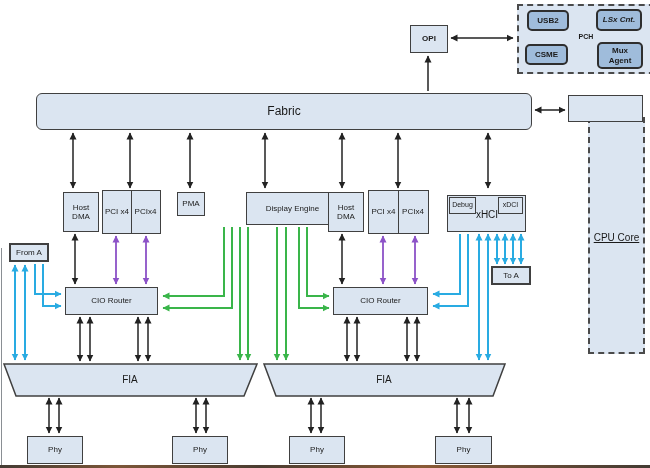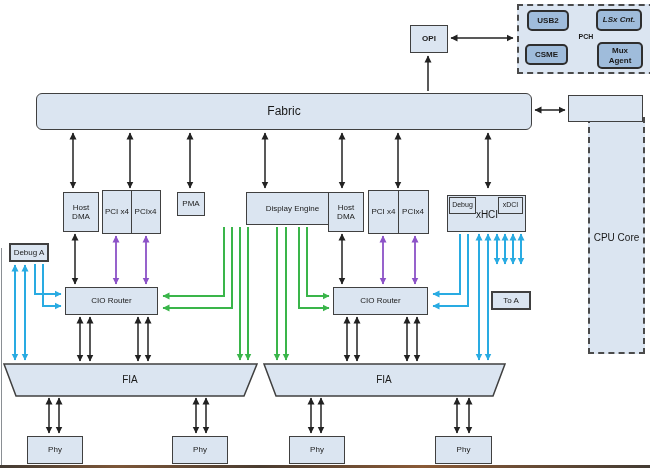--- a/index.html
+++ b/index.html
@@ -135,21 +135,21 @@
       <polyline class="ln b" points="479,234 479,360" marker-start="url(#arr-b)" marker-end="url(#arr-b)"></polyline>
       <polyline class="ln b" points="488,234 488,360" marker-start="url(#arr-b)" marker-end="url(#arr-b)"></polyline>
       <polyline class="ln b" points="497,234 497,264" marker-start="url(#arr-b)" marker-end="url(#arr-b)"></polyline>
       <polyline class="ln b" points="505,234 505,264" marker-start="url(#arr-b)" marker-end="url(#arr-b)"></polyline>
       <polyline class="ln b" points="513,234 513,264" marker-start="url(#arr-b)" marker-end="url(#arr-b)"></polyline>
       <polyline class="ln b" points="521,234 521,264" marker-start="url(#arr-b)" marker-end="url(#arr-b)"></polyline>
     </g>
   </svg>
 
   <div class="blk dashed" style="left:588px;top:117px;width:57px;height:237px;align-items:flex-start;">
-    <span class="lbl" style="left:0;top:113px;width:100%;">CPU Core</span>
+    <span class="lbl" style="left:0;top:113px;width:100%;text-decoration:underline;">CPU Core</span>
   </div>
 
   <div class="blk dashed" style="left:517px;top:4px;width:148px;height:70px;">
     <span class="lbl small" style="left:55px;top:27px;width:24px;font-weight:700;">PCH</span>
     <div class="blk chip" style="left:8px;top:4px;width:42px;height:21px;">USB2</div>
     <div class="blk chip" style="left:77px;top:3px;width:46px;height:22px;font-style:italic;">LSx Cnt.</div>
     <div class="blk chip" style="left:6px;top:38px;width:43px;height:21px;text-align:center;">CSME</div>
     <div class="blk chip" style="left:78px;top:36px;width:46px;height:27px;padding:0 16px;">Mux Agent</div>
   </div>
 
@@ -168,22 +168,22 @@
   <div class="blk" style="left:328px;top:192px;width:36px;height:40px;">Host DMA</div>
   <div class="blk" style="left:368px;top:190px;width:31px;height:44px;">PCI x4</div>
   <div class="blk" style="left:397.5px;top:190px;width:31px;height:44px;">PCIx4</div>
 
   <div class="blk" style="left:447px;top:195px;width:79px;height:37px;">
     <div class="blk" style="left:1px;top:1px;width:27px;height:17px;font-size:7px;">Debug</div>
     <div class="blk" style="left:50px;top:1px;width:25px;height:17px;font-size:7px;">xDCI</div>
     <span class="lbl" style="left:20px;top:13px;width:38px;">xHCI</span>
   </div>
 
-  <div class="blk" style="left:9px;top:243px;width:40px;height:19px;border-width:2px;">Debug A</div>
-  <div class="blk" style="left:491px;top:266px;width:40px;height:19px;border-width:2px;margin-top:25px;">To A</div>
+  <div class="blk" style="left:9px;top:243px;width:40px;height:19px;border-width:2px;">From A</div>
+  <div class="blk" style="left:491px;top:266px;width:40px;height:19px;border-width:2px;">To A</div>
 
   <div class="blk" style="left:65px;top:287px;width:93px;height:28px;">CIO Router</div>
   <div class="blk" style="left:333px;top:287px;width:95px;height:28px;">CIO Router</div>
 
   <span class="lbl" style="left:102px;top:374px;width:56px;">FIA</span>
   <span class="lbl" style="left:356px;top:374px;width:56px;">FIA</span>
 
   <div class="blk" style="left:27px;top:436px;width:56px;height:28px;">Phy</div>
   <div class="blk" style="left:172px;top:436px;width:56px;height:28px;">Phy</div>
   <div class="blk" style="left:289px;top:436px;width:56px;height:28px;">Phy</div>

